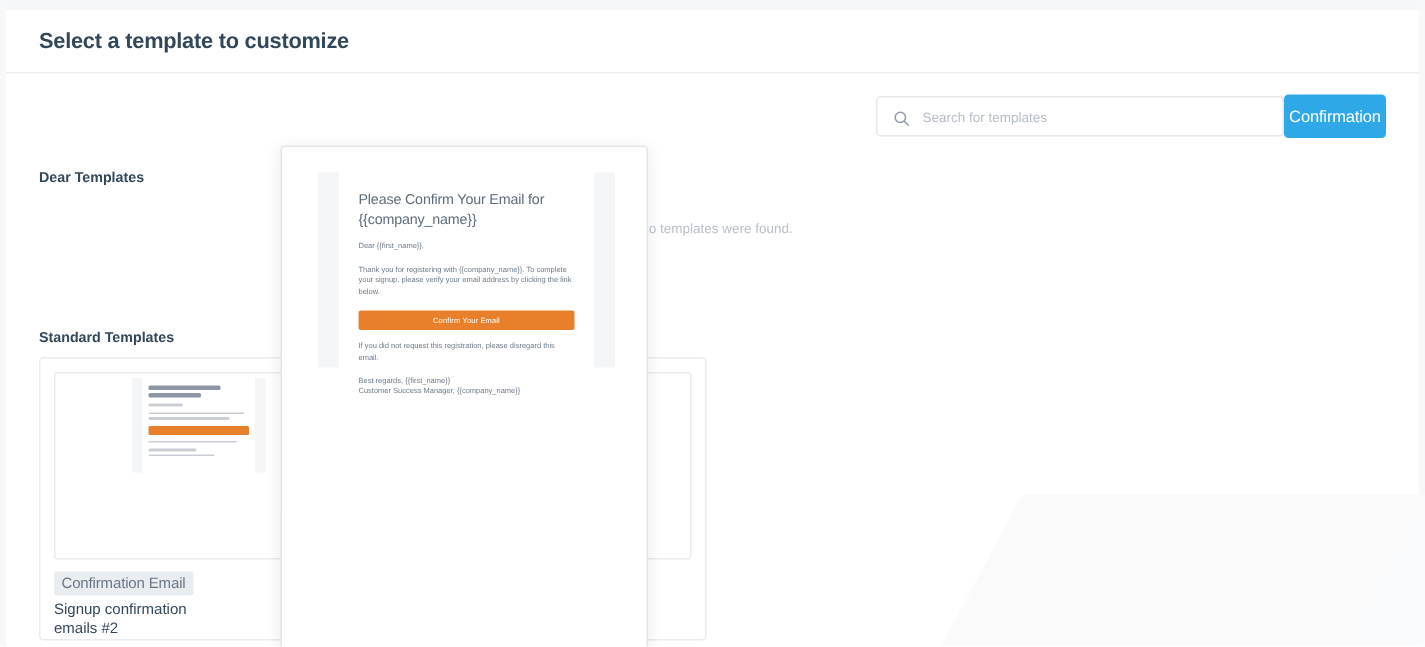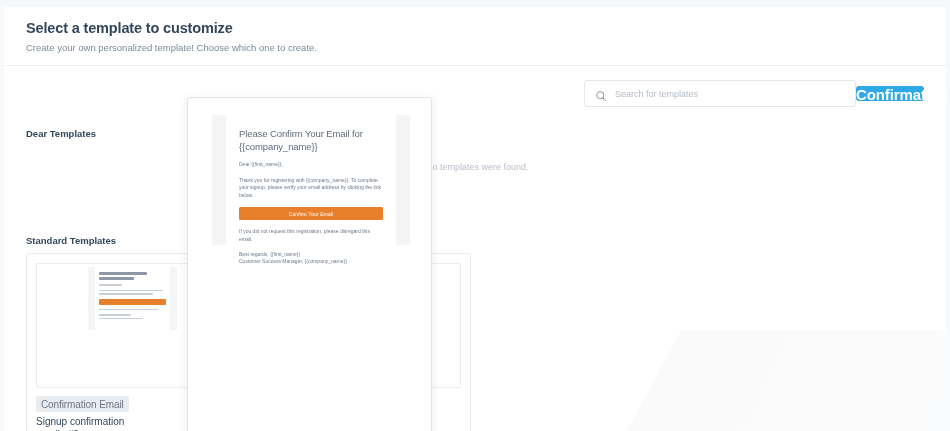--- a/index.html
+++ b/index.html
@@ -111,27 +111,27 @@
     margin-left: 8px;
     font-size: 9px;
     color: #4e5b6b;
     font-family: "Liberation Sans", sans-serif;
     background: transparent;
   }
   .search-input::placeholder { color: #b5bdc8; }
 
   .primary-btn {
     width: 68px;
-    height: 15px;
+    height: 29px;
     background: #2fa8e8;
     color: #ffffff;
     border: none;
     border-radius: 3px;
-    font-size: 15px;
-    font-weight: bold;
+    font-size: 11px;
+    font-weight: normal;
     cursor: pointer;
     font-family: "Liberation Sans", sans-serif;
     letter-spacing: -0.1px;
   }
 
   
   .section-title {
     font-size: 9.5px;
     font-weight: bold;
     color: #33475b;
@@ -289,21 +289,20 @@
 <div id="app">
 
   <div class="page-bg-top"></div>
   <div class="page-bg-left"></div>
   <div class="page-bg-right"></div>
 
   <div class="panel">
 
     <div class="header">
       <h1>Select a template to customize</h1>
-      <p>Create your own personalized template! Choose which one to create.</p>
     </div>
 
     <div class="body-area">
 
       <div class="search-row">
         <div class="search-box">
           <span class="search-icon">
             <svg viewBox="0 0 16 16" width="12" height="12" fill="none" stroke="currentColor" stroke-width="1.4">
               <circle cx="7" cy="7" r="4.6"></circle>
               <line x1="10.5" y1="10.5" x2="14" y2="14" stroke-linecap="round"></line>

